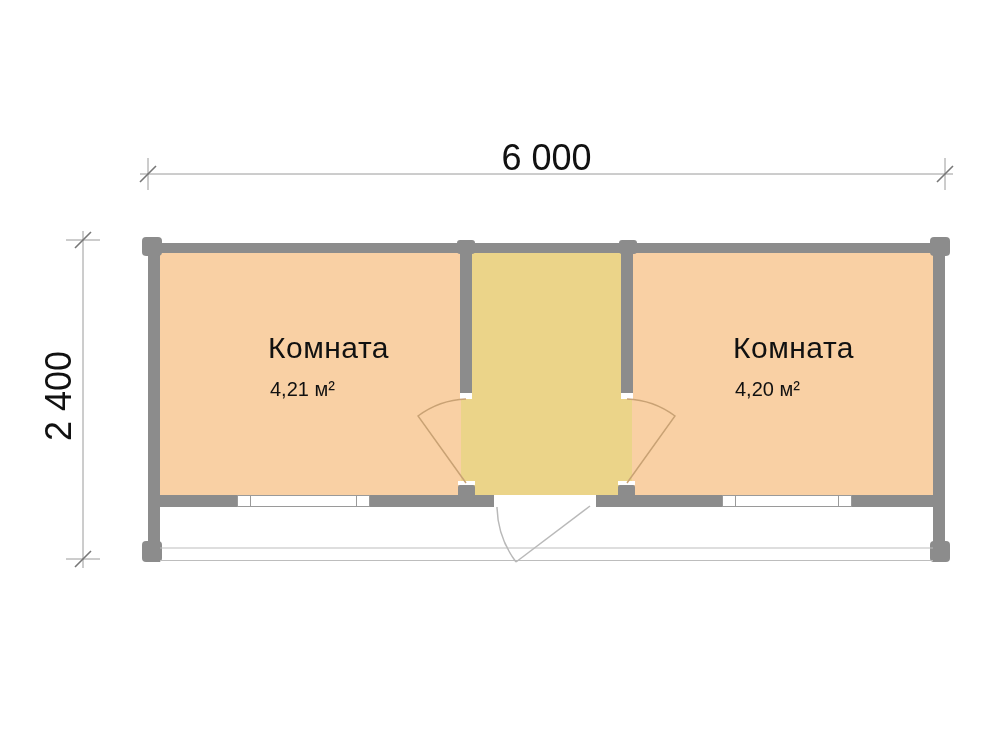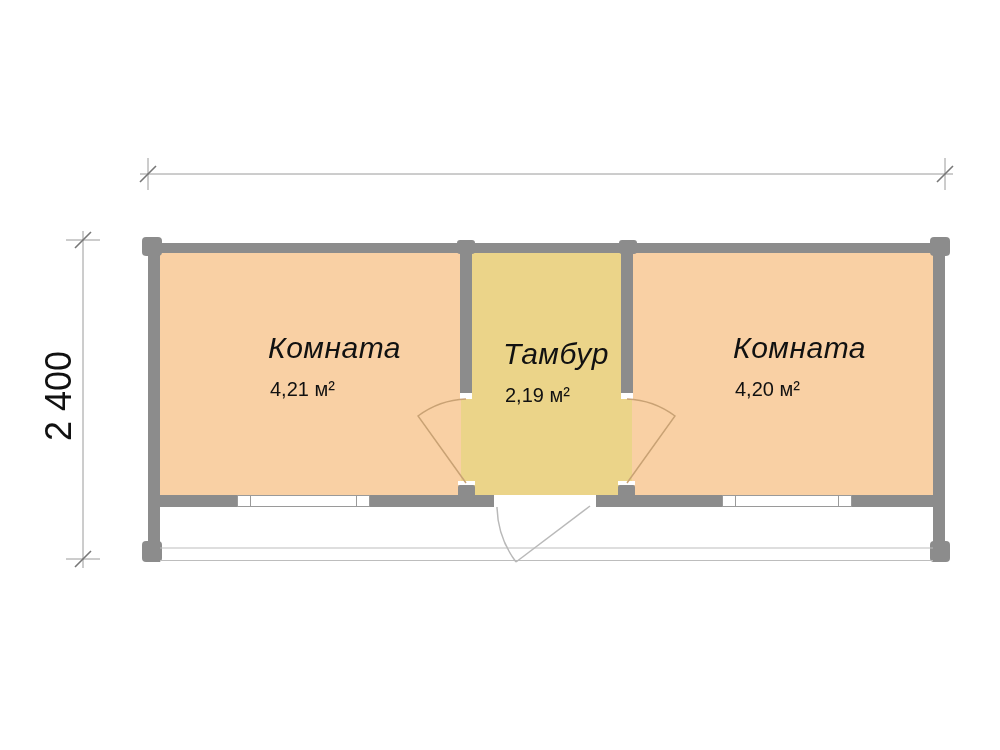--- a/index.html
+++ b/index.html
@@ -13,39 +13,40 @@
   .cap{position:absolute;background:#ffffff;}
   
   .fill-room{position:absolute;background:var(--room,#f9d0a4);}
   .fill-tambour{position:absolute;background:var(--tambour,#ebd489);}
   
   .window{position:absolute;background:#ffffff;border:1px solid var(--dimension,#9a9a9a);box-sizing:border-box;}
   .window .mullion{position:absolute;top:0;bottom:0;width:1px;background:var(--dimension,#9a9a9a);}
   .opening{position:absolute;background:#ffffff;}
   
   .room-label{position:absolute;line-height:1;}
-  .room-name{font-size:30px;letter-spacing:0.5px;font-style:italic;}
+  .room-name{font-size:30px;letter-spacing:0.5px;}
   .room-area{font-size:20px;margin-top:16px;padding-left:2px;}
   .dim-label-h{position:absolute;left:148px;width:797px;top:136px;text-align:center;
     font-size:36px;line-height:1.2;}
   .dim-label-v{position:absolute;left:59px;top:396px;transform:translate(-50%,-50%) rotate(-90deg);
     font-size:36px;line-height:1.2;white-space:nowrap;}
   
   svg{position:absolute;left:0;top:0;}
   .dim-line{stroke:var(--dimension,#9a9a9a);stroke-width:1;fill:none;}
   .dim-tick{stroke:#777777;stroke-width:1.6;fill:none;}
   .porch-line{stroke:var(--porch,#bdbdbd);stroke-width:1;fill:none;}
   .door-int{stroke:var(--door,#c9a274);stroke-width:1.5;fill:none;}
   .door-ext{stroke:var(--exterior_door,#b9b9b9);stroke-width:1.5;fill:none;}
 </style>
 </head>
 <body>
 
 <div id="canvas">
 
+  <div class="dim-label-h">6 000</div>
   <div class="dim-label-v">2 400</div>
 
   <div class="fill-tambour" style="left:461px;top:253px;width:171px;height:242px;"></div>
   <div class="fill-room" style="left:160px;top:253px;width:301px;height:242px;"></div>
   <div class="fill-room" style="left:632px;top:253px;width:301px;height:242px;"></div>
 
   <div class="wall" style="left:148px;top:243px;width:797px;height:10px;"></div>
   <div class="wall" style="left:148px;top:495px;width:797px;height:12px;"></div>
   <div class="wall" style="left:148px;top:243px;width:12px;height:319px;"></div>
   <div class="wall" style="left:933px;top:243px;width:12px;height:319px;"></div>
@@ -99,22 +100,18 @@
     <g>
       <path class="door-ext" d="M497,507 A95,95 0 0 0 516,562"></path>
       <path class="door-ext" d="M590,506 L516,562"></path>
     </g>
   </svg>
 
   <div class="room-label" style="left:268px;top:333px;">
     <div class="room-name">Комната</div>
     <div class="room-area">4,21 м²</div>
   </div>
-  <div class="room-label" style="left:503px;top:339px;">
-    <div class="room-name">Тамбур</div>
-    <div class="room-area">2,19 м²</div>
-  </div>
   <div class="room-label" style="left:733px;top:333px;">
     <div class="room-name">Комната</div>
     <div class="room-area">4,20 м²</div>
   </div>
 
 </div>
 
 </body></html>

